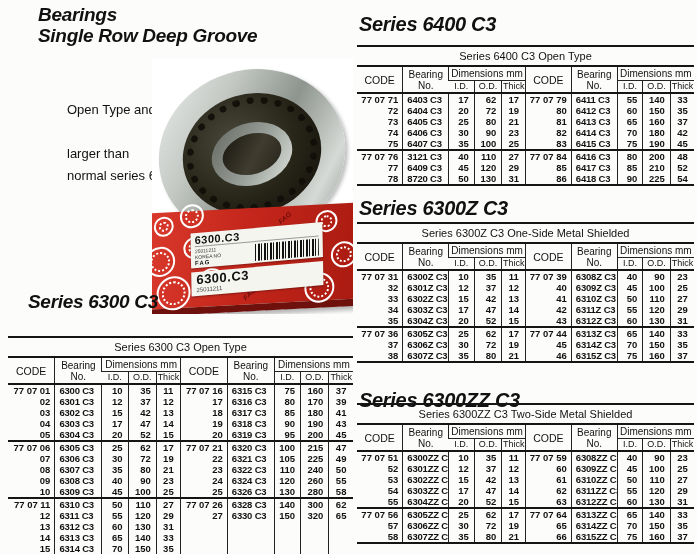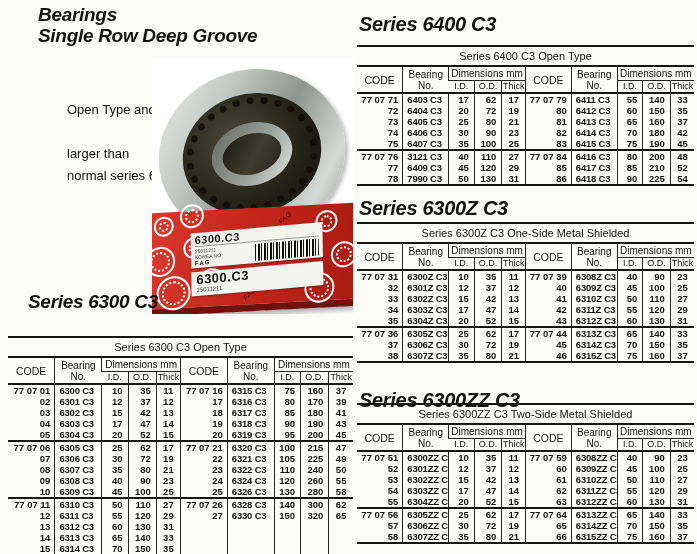--- a/index.html
+++ b/index.html
@@ -479,21 +479,21 @@
         <td class="c-od">120</td>
         <td class="c-th">29</td>
         <td class="c-code">85</td>
         <td class="c-brg">6417 C3</td>
         <td class="c-id">85</td>
         <td class="c-od">210</td>
         <td class="c-th">52</td>
       </tr>
       <tr>
         <td class="c-code">78</td>
-        <td class="c-brg">7990 C3</td>
+        <td class="c-brg">8720 C3</td>
         <td class="c-id">50</td>
         <td class="c-od">130</td>
         <td class="c-th">31</td>
         <td class="c-code">86</td>
         <td class="c-brg">6418 C3</td>
         <td class="c-id">90</td>
         <td class="c-od">225</td>
         <td class="c-th">54</td>
       </tr>
     </tbody>

